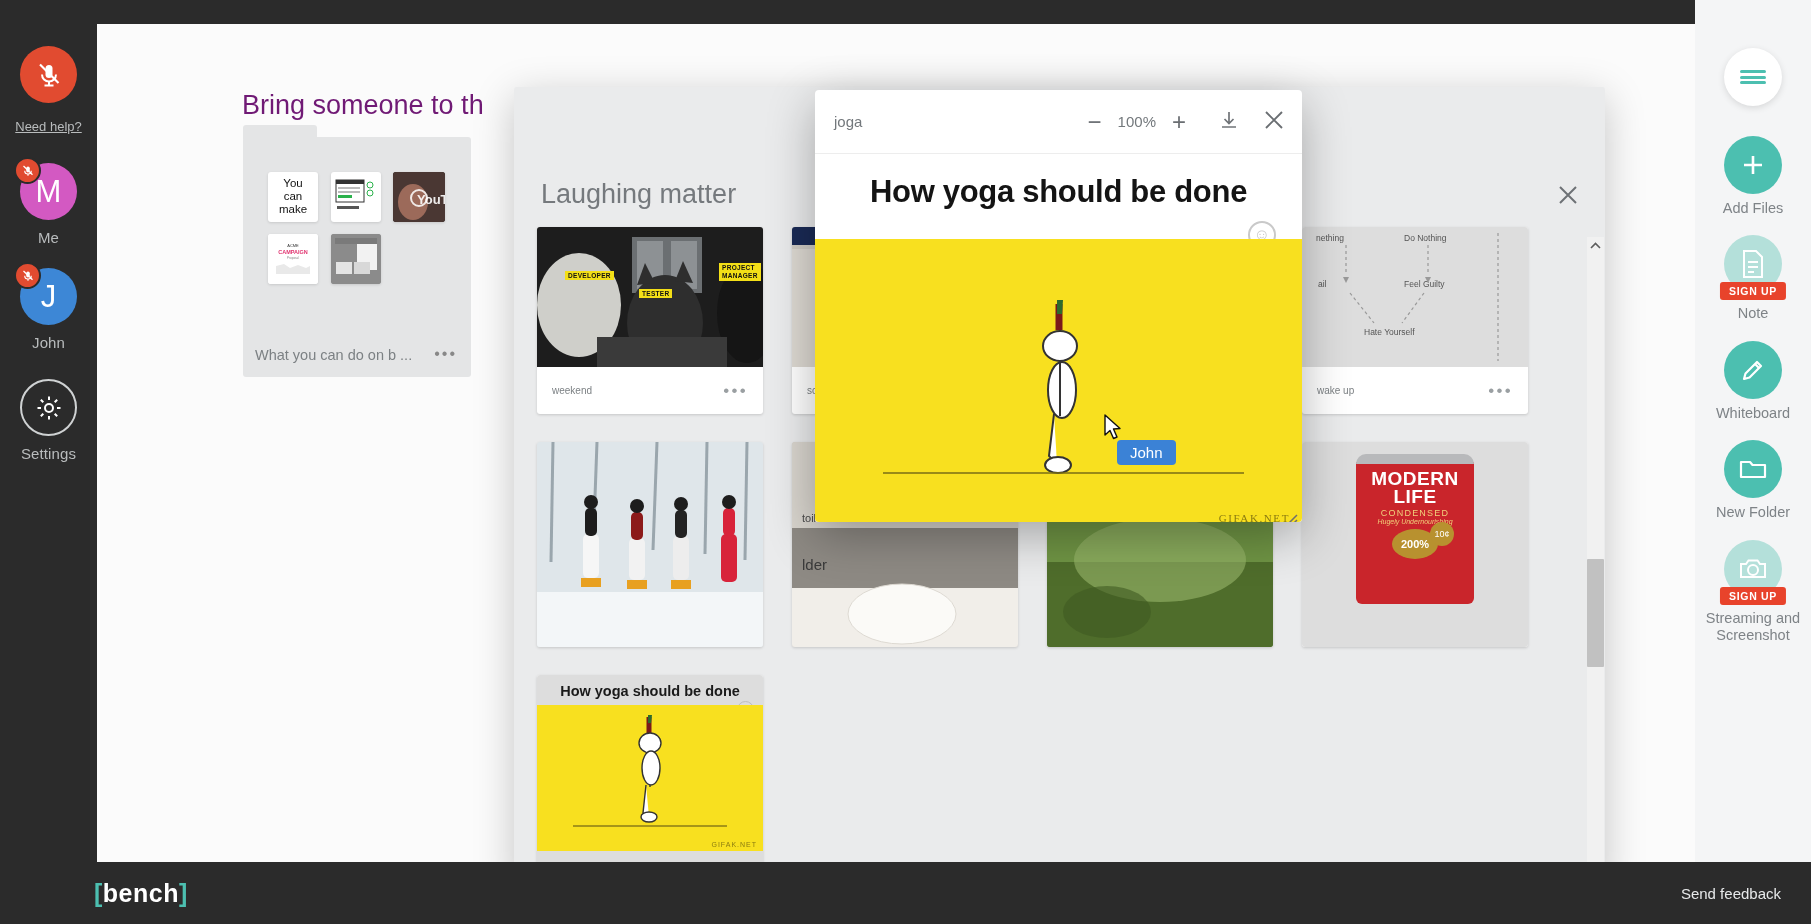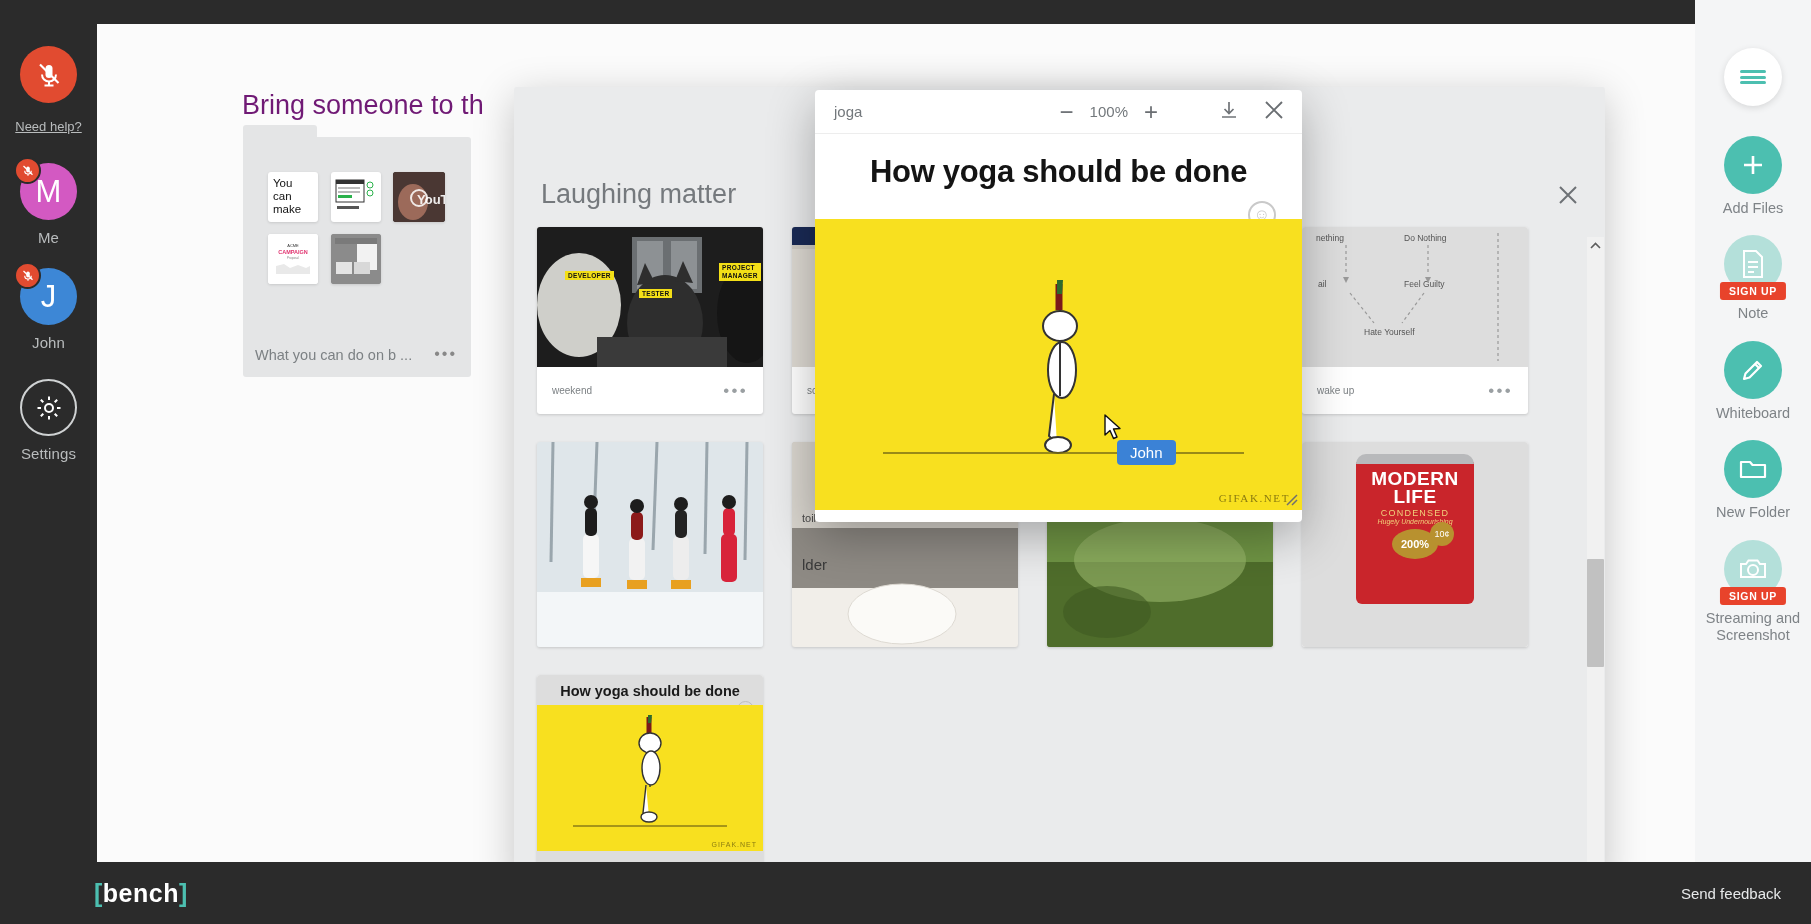--- a/index.html
+++ b/index.html
@@ -62,21 +62,21 @@
     background:#fbfbfb;
   }
 
   
   #board-title {
     position:absolute; left:145px; top:66px; font-size:27px; color:#701a75; font-weight:400;
     white-space:nowrap;
   }
   #bg-folder {
     position:absolute; left:146px; top:113px; width:228px; height:240px;
-    background:#e4e5e6; border-radius:3px;
+    background:#e4e5e6; border-radius:3px;text-align:center;
   }
   #bg-folder .tab { position:absolute; left:0; top:-12px; width:74px; height:14px; background:#e4e5e6; border-radius:3px 3px 0 0;}
   .bg-thumb { position:absolute; border-radius:3px; background:#fff; overflow:hidden;
               box-shadow:0 1px 3px rgba(0,0,0,.13); }
   #bgt1 { left:25px; top:35px; width:50px; height:50px; }
   #bgt1 .txt { font-size:11.5px; line-height:13px; padding:5px 5px; color:#111; }
   #bgt2 { left:88px; top:35px; width:50px; height:50px; background:#fff;}
   #bgt3 { left:150px; top:35px; width:52px; height:50px; background:#241a17;}
   #bgt4 { left:25px; top:97px; width:50px; height:50px; }
   #bgt5 { left:88px; top:97px; width:50px; height:50px; background:#8b8b8b;}
@@ -140,21 +140,21 @@
   #lm-scroll-up { height:17px; display:flex; align-items:center; justify-content:center; color:#666; font-size:10px; }
   #lm-scroll-thumb { position:absolute; left:0; width:17px; top:322px; height:108px; background:#c1c1c1; border-radius:1px;}
   #lm-resize { position:absolute; right:4px; bottom:4px; width:14px; height:14px; color:#9a9a9a;}
 
   
   #viewer {
     position:absolute; left:718px; top:66px; width:487px; height:432px;
     background:#fff; border-radius:4px; box-shadow:0 14px 48px rgba(0,0,0,.3);
     z-index:30; overflow:hidden;
   }
-  #viewer-header { height:44px; display:flex; align-items:center; padding:0 16px 0 19px; border-bottom:1px solid #ededed;gap:28px;}
+  #viewer-header { height:64px; display:flex; align-items:center; padding:0 16px 0 19px; border-bottom:1px solid #ededed;}
   #viewer-filename { font-size:15px; color:#73787c; }
   #viewer-zoom { margin-left:auto; display:flex; align-items:center; gap:16px; color:#6e7276; }
   #viewer-zoom .zbtn { font-size:24px; font-weight:300; cursor:pointer; line-height:1; color:#6a6e72;}
   #viewer-zoom #zoom-level { font-size:15px; color:#73787c; }
   #viewer-actions { display:flex; align-items:center; gap:22px; margin-left:32px; }
   #viewer-body { position:relative; height:376px; background:#fff; }
   #viewer-title-text { text-align:center; font-size:31px; font-weight:bold; color:#141414; padding-top:20px;
                        letter-spacing:-.3px;}
   #viewer-yellow { position:absolute; left:0; right:0; top:85px; bottom:0; background:#f8e01f;}
   #viewer-smiley { position:absolute; right:26px; top:67px; width:28px; height:28px; border-radius:50%;

